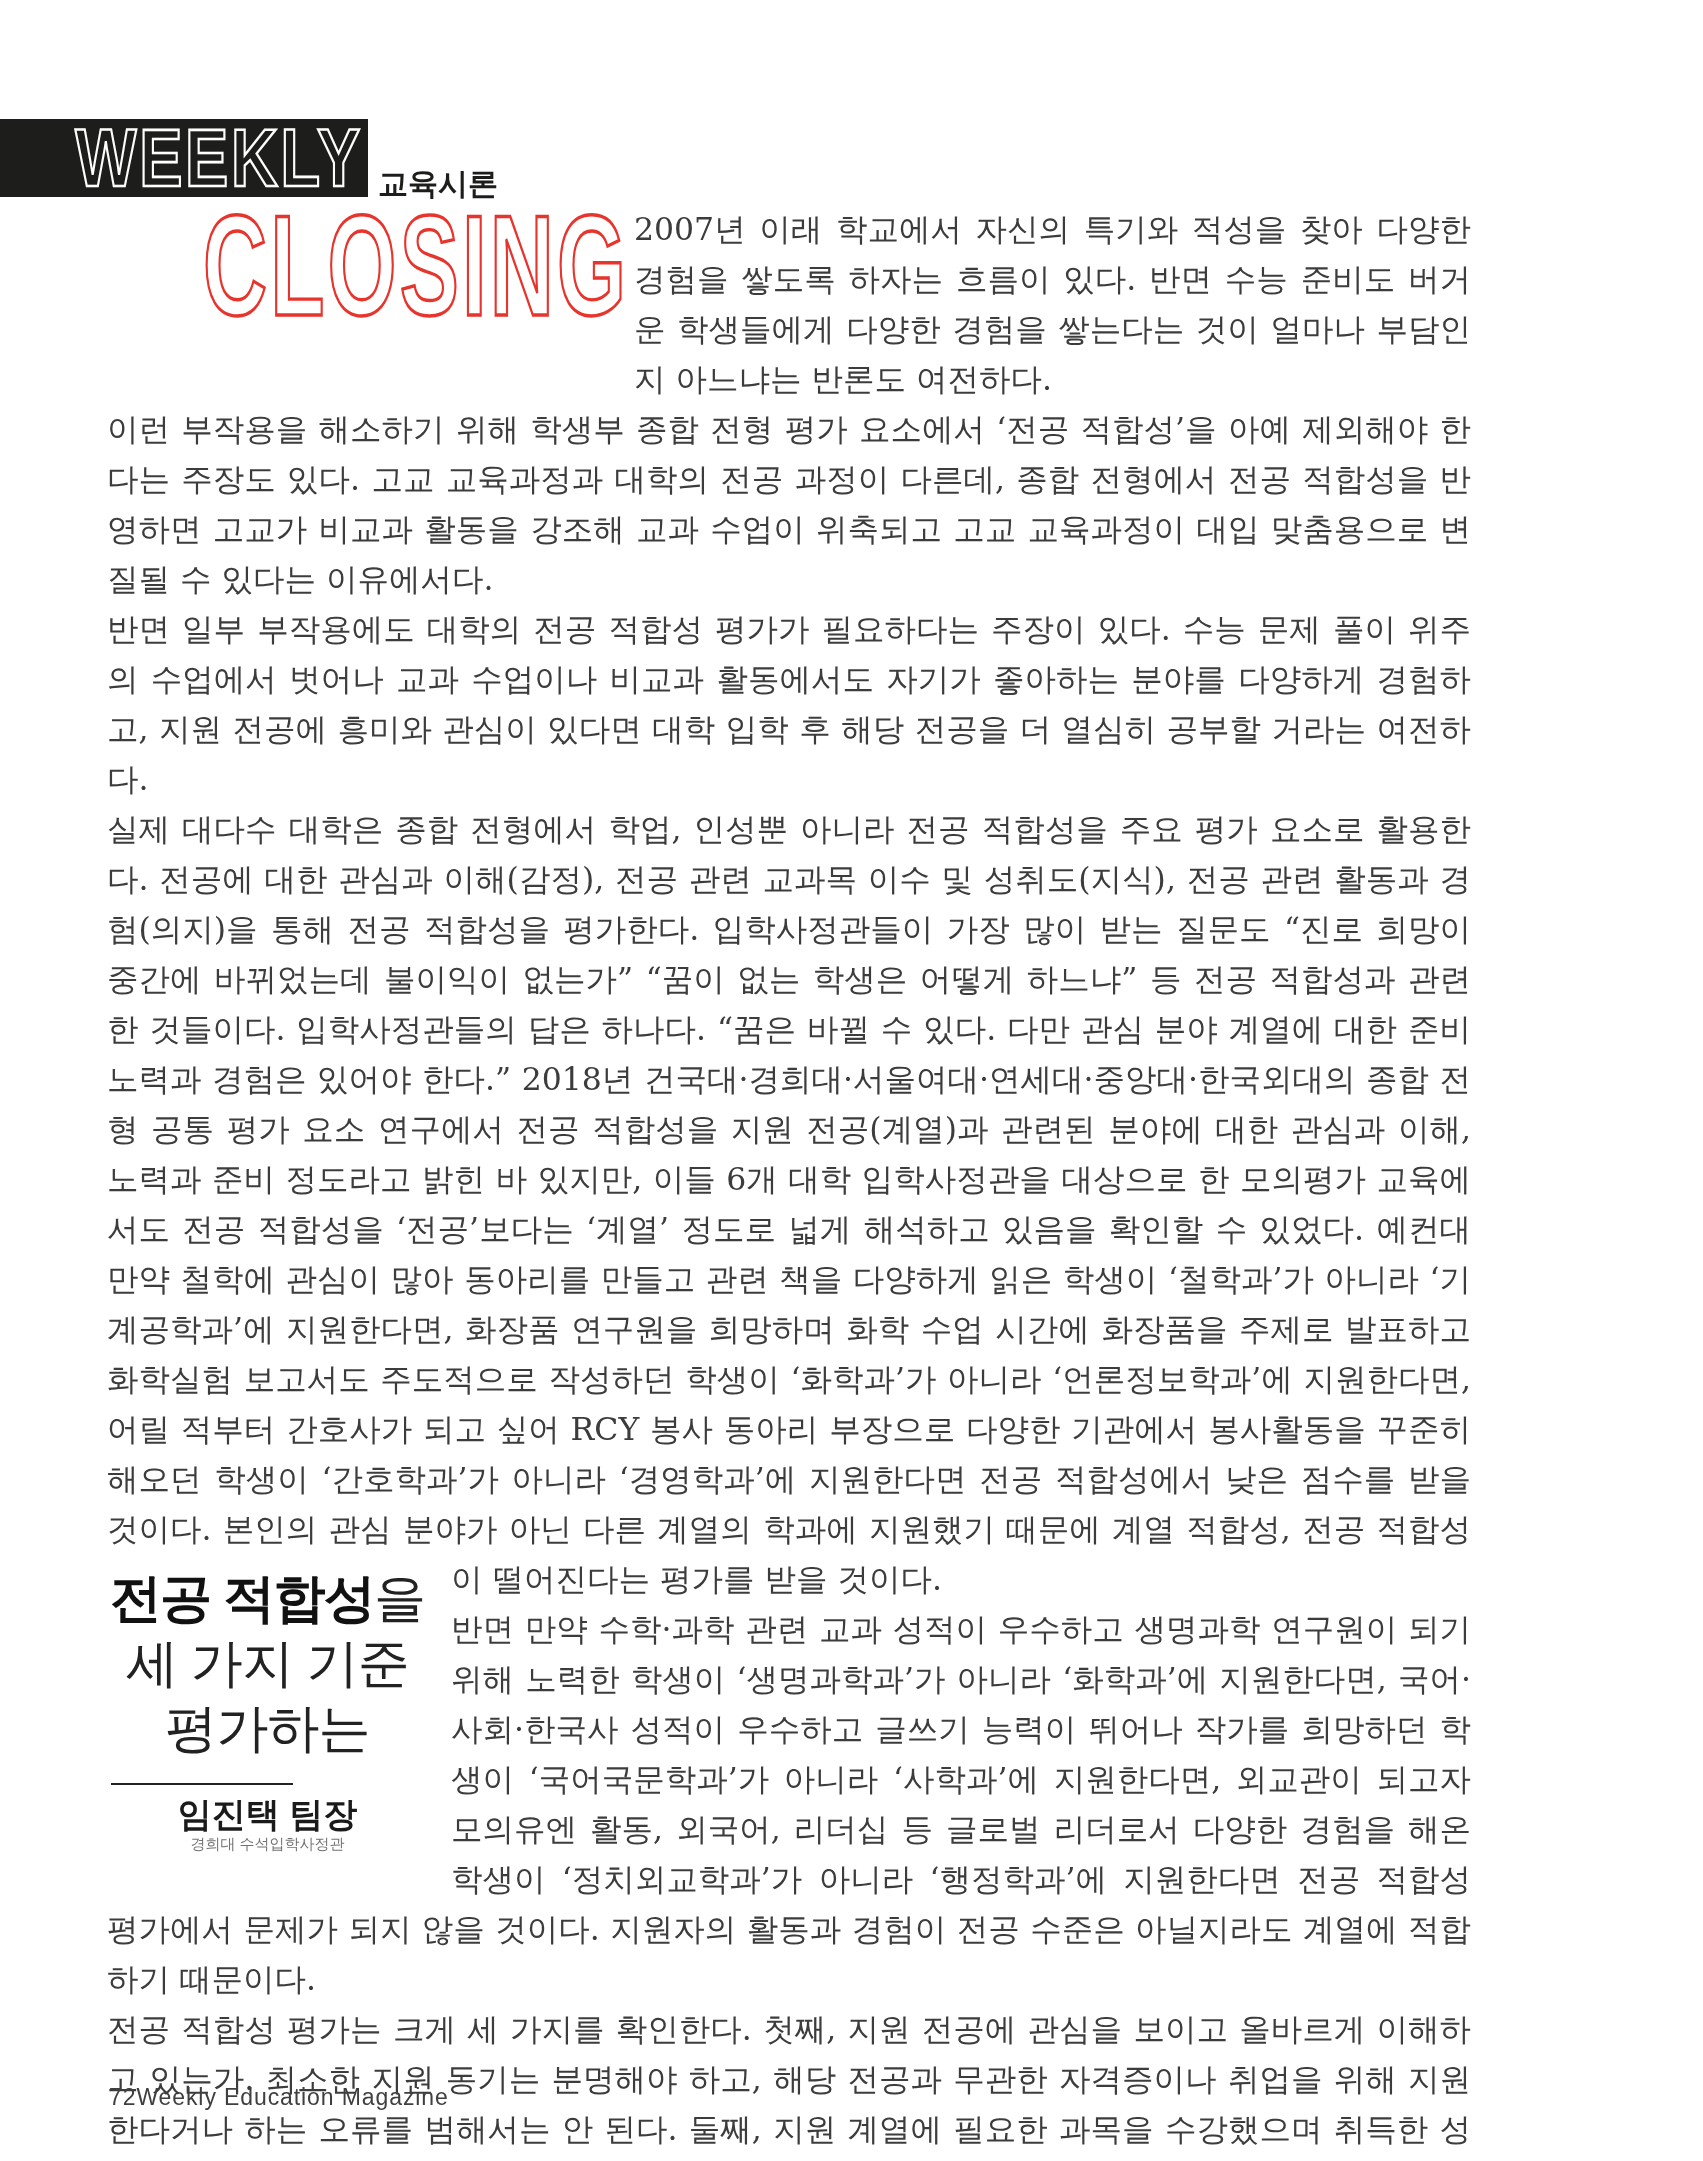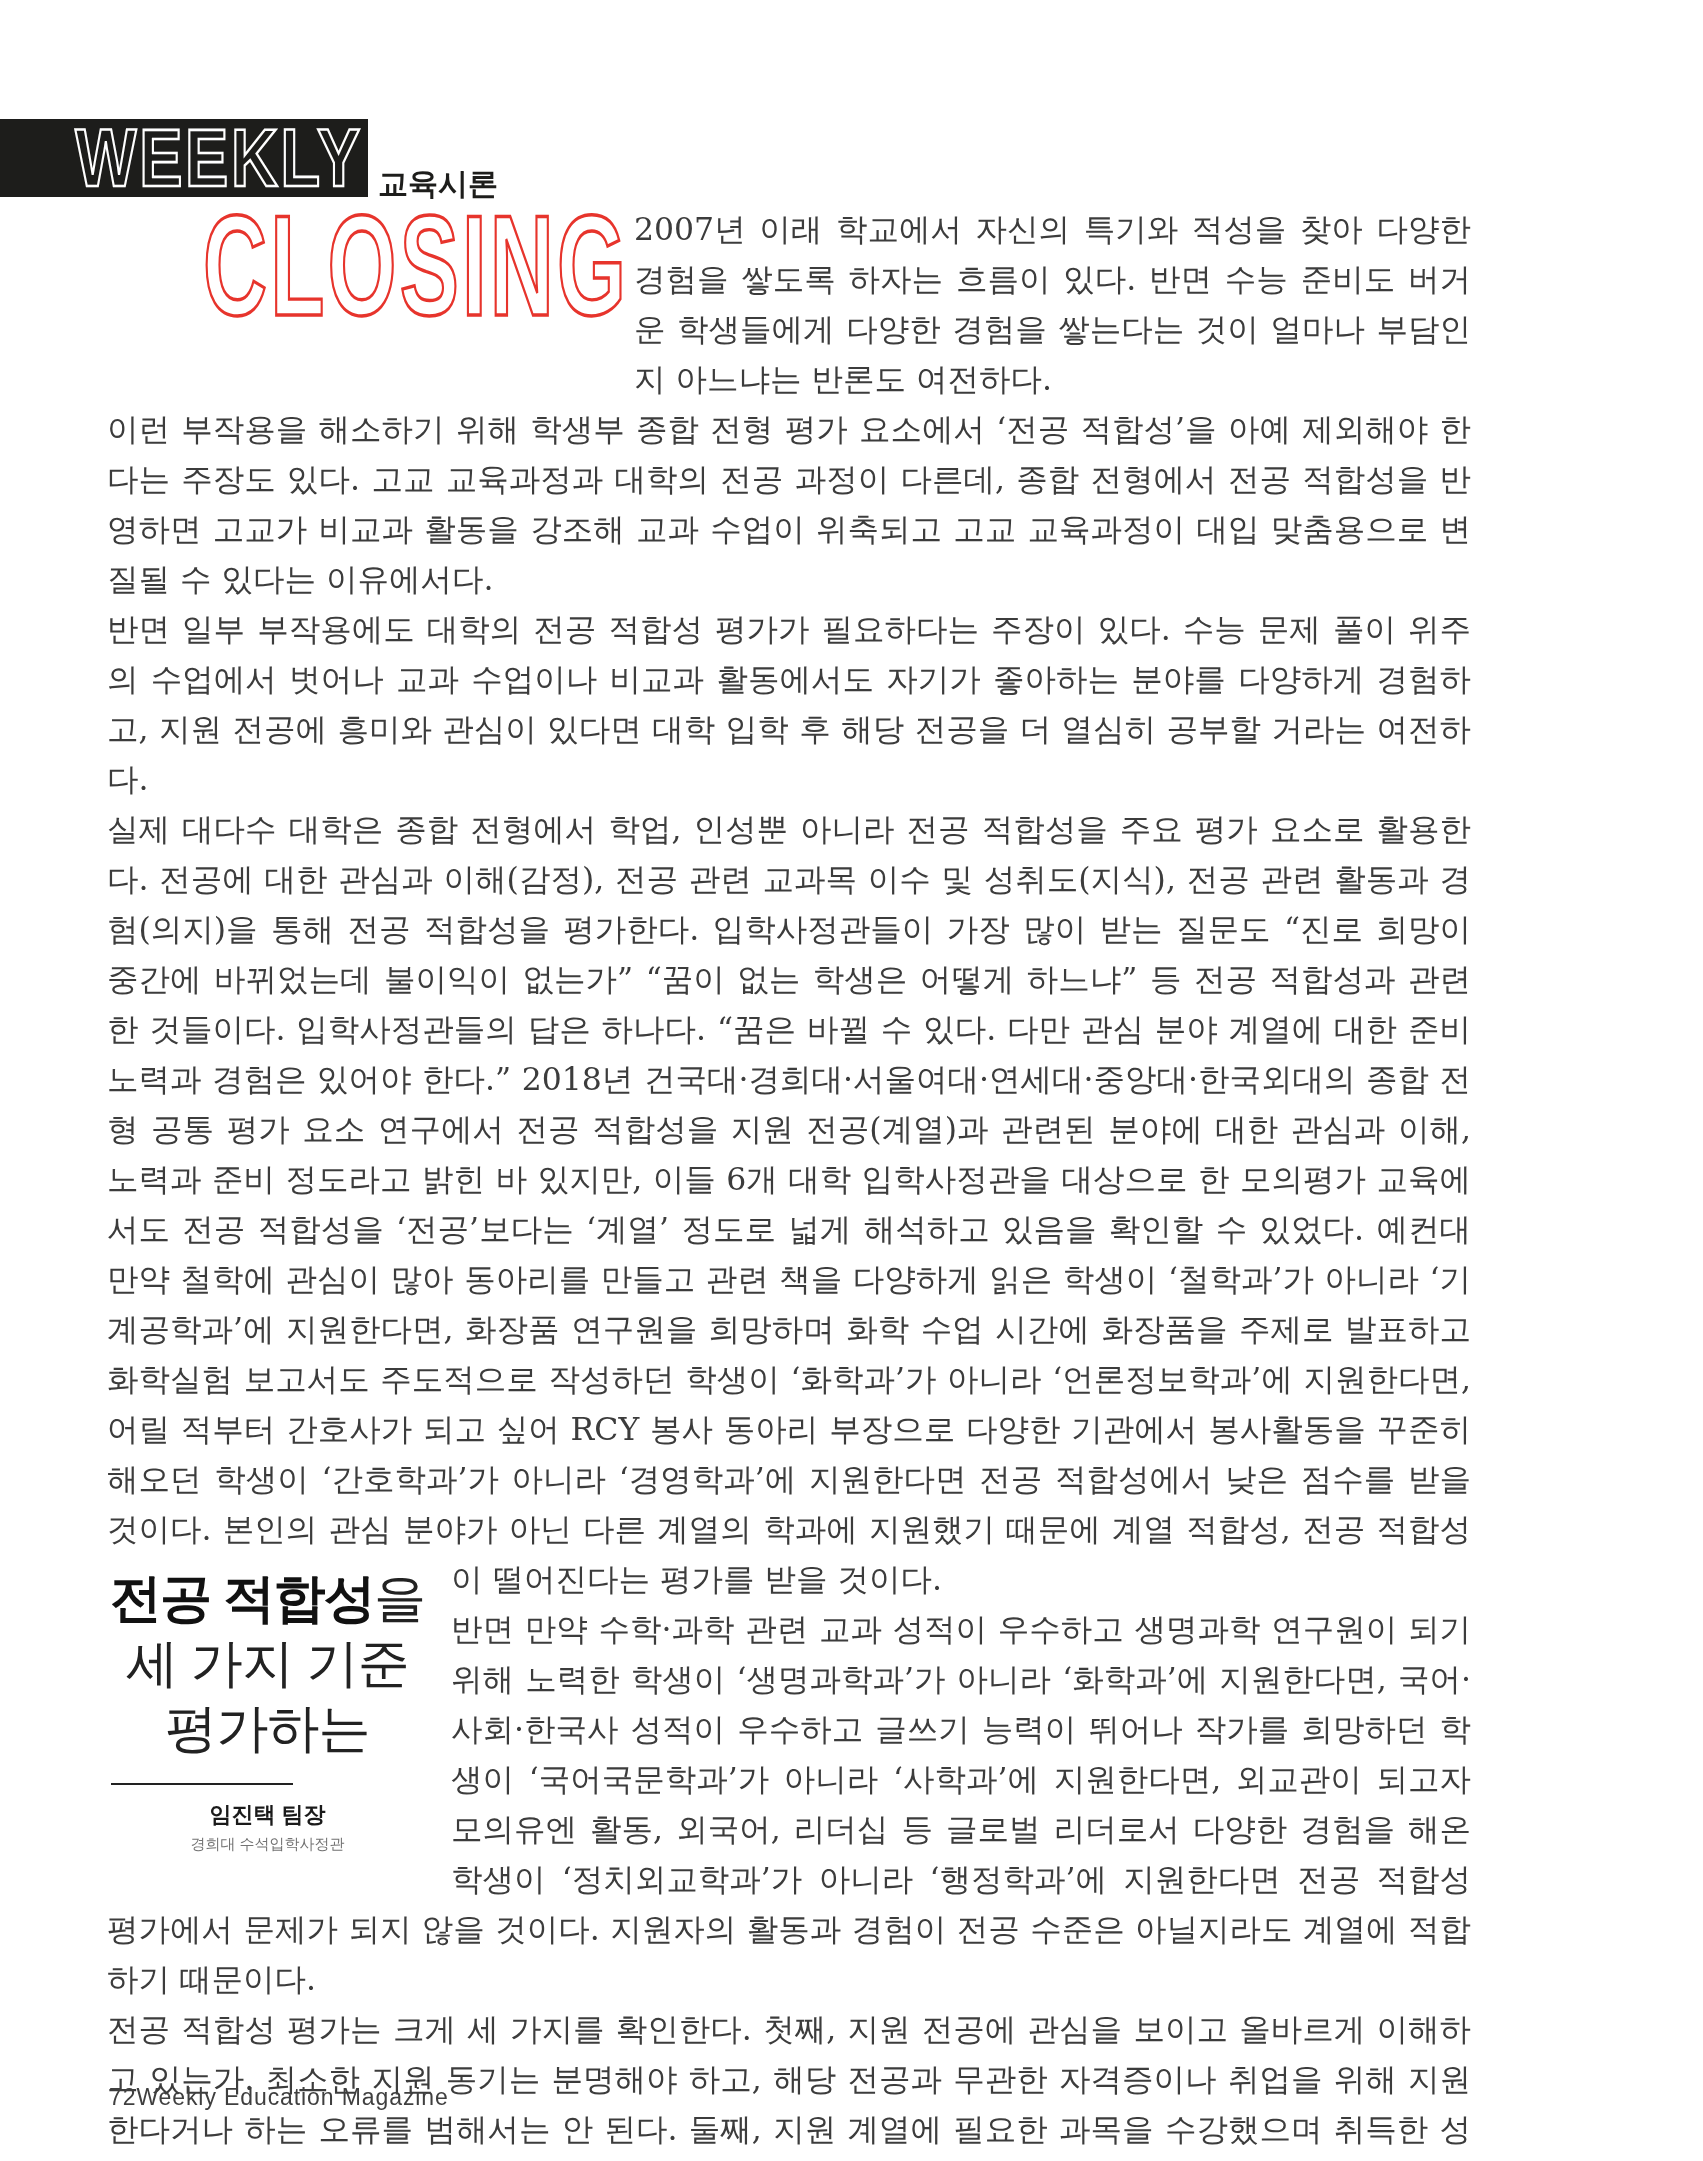--- a/index.html
+++ b/index.html
@@ -65,21 +65,21 @@
   }
   .pq-bold{font-weight:900;letter-spacing:-1.7px;color:#111111;}
   .pq-rule{
     display:block;width:182px;height:0;
     border-top:2.6px solid #222222;
     margin:22px 0 13.6px 1.7px;
   }
   .pq-author{
     display:block;
     font-family:"Liberation Sans",sans-serif;
-    font-weight:700;font-size:22px;line-height:31px;color:#1a1a1a;
+    font-weight:700;font-size:34px;line-height:31px;color:#1a1a1a;
   }
   .pq-author-title{
     display:block;
     font-family:"Liberation Sans",sans-serif;
     font-weight:400;font-size:15px;line-height:27px;color:#737373;
   }
 
   
   .footer{
     position:absolute;left:109px;top:2084px;

